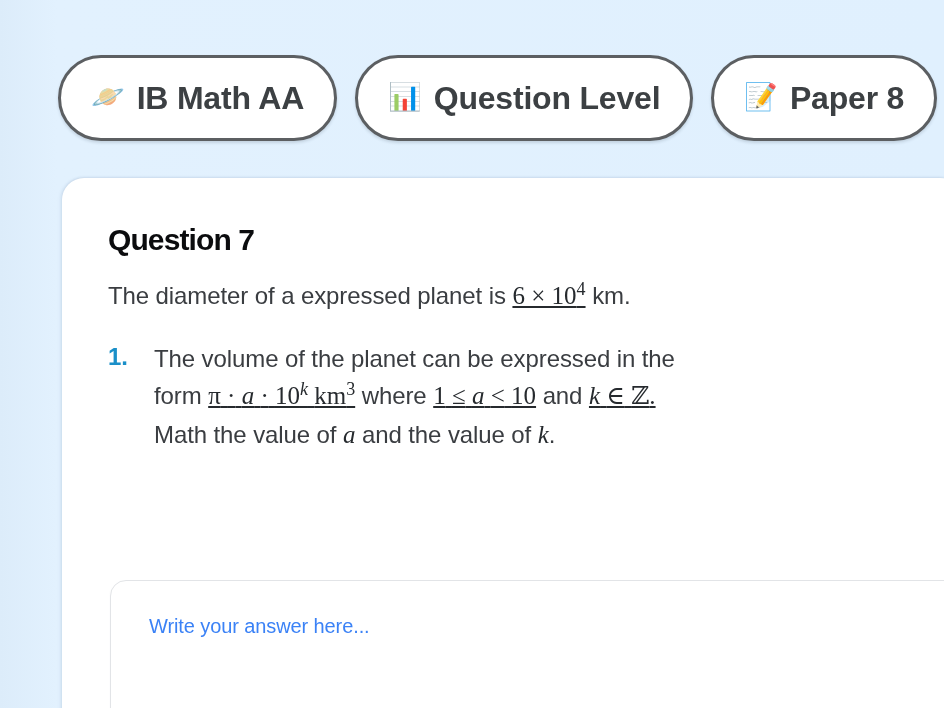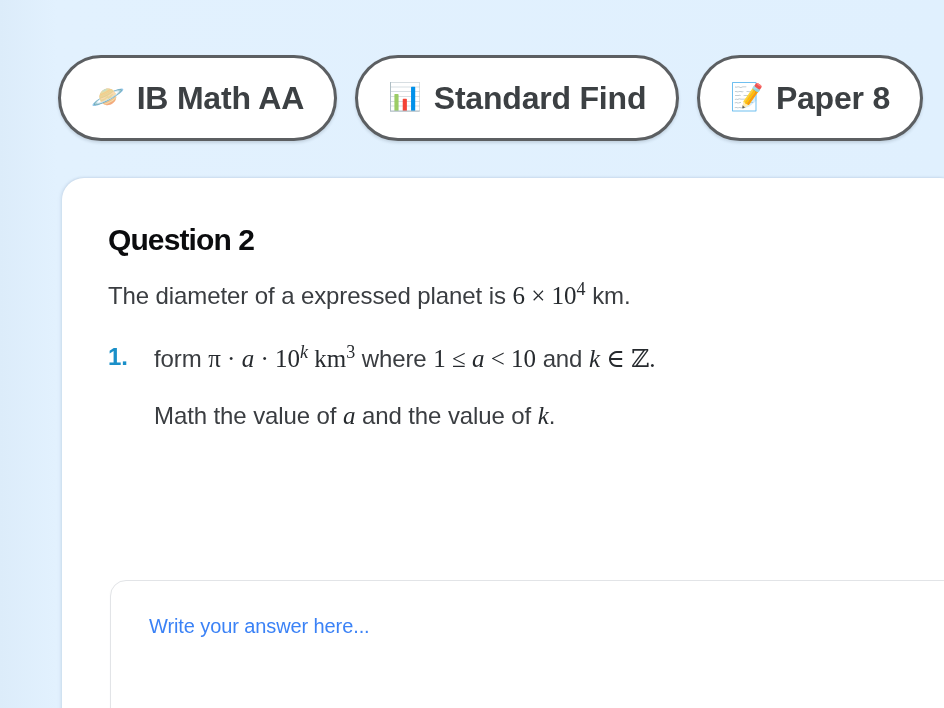--- a/index.html
+++ b/index.html
@@ -118,29 +118,30 @@
   }
 
   .part-line {
     font-size: 24px;
     color: #3a3d41;
     line-height: 1.55;
     letter-spacing: -0.1px;
   }
 
   .part-line + .part-line {
-    margin-top: 18px;
+    margin-top: 0;
   }
 
   
   .m {
     font-family: "Liberation Serif", "DejaVu Serif", serif;
     font-size: 25px;
     color: #262a2e;
     letter-spacing: 0;
+    text-decoration: underline;
   }
   .mi {           
     font-family: "Liberation Serif", "DejaVu Serif", serif;
     font-style: italic;
     font-size: 25px;
     color: #262a2e;
   }
   .mop {          
     font-family: "Liberation Serif", "DejaVu Serif", serif;
     font-style: normal;
@@ -189,45 +190,48 @@
 
   <div class="pill-row">
 
     <div class="pill">
       <span class="pill-emoji">🪐</span>
       <span class="pill-label">IB Math AA</span>
     </div>
 
     <div class="pill">
       <span class="pill-emoji">📊</span>
-      <span class="pill-label">Standard Find</span>
+      <span class="pill-label">Question Level</span>
     </div>
 
     <div class="pill">
       <span class="pill-emoji">📝</span>
       <span class="pill-label">Paper 8</span>
     </div>
 
   </div>
 
   <div class="card">
 
-    <h1 class="q-title">Question 2</h1>
+    <h1 class="q-title">Question 7</h1>
 
     <p class="q-stem">
       <span>The diameter of a expressed planet is</span>
       <span class="m"><span>6 × 10</span><sup class="mexp">4</sup></span>
       <span>km.</span>
     </p>
 
     <ol class="parts">
       <li class="part">
 
         <span class="part-marker">1.</span>
 
+        <div class="part-line">
+          <span>The volume of the planet can be expressed in the</span>
+        </div>
 
         <div class="part-line">
           <span>form</span>
           <span class="m"><span class="mop">π</span> <span class="mop">·</span> <span class="mi">a</span> <span class="mop">·</span> <span class="mop">10</span><sup class="mexp it">k</sup> <span class="mop">km</span><sup class="mexp">3</sup></span>
           <span>where</span>
           <span class="m"><span class="mop">1</span> <span class="mop">≤</span> <span class="mi">a</span> <span class="mop">&lt;</span> <span class="mop">10</span></span>
           <span>and</span>
           <span class="m"><span class="mi">k</span> <span class="mop">∈</span> <span class="dbl">ℤ</span><span class="mop">.</span></span>
         </div>
 

